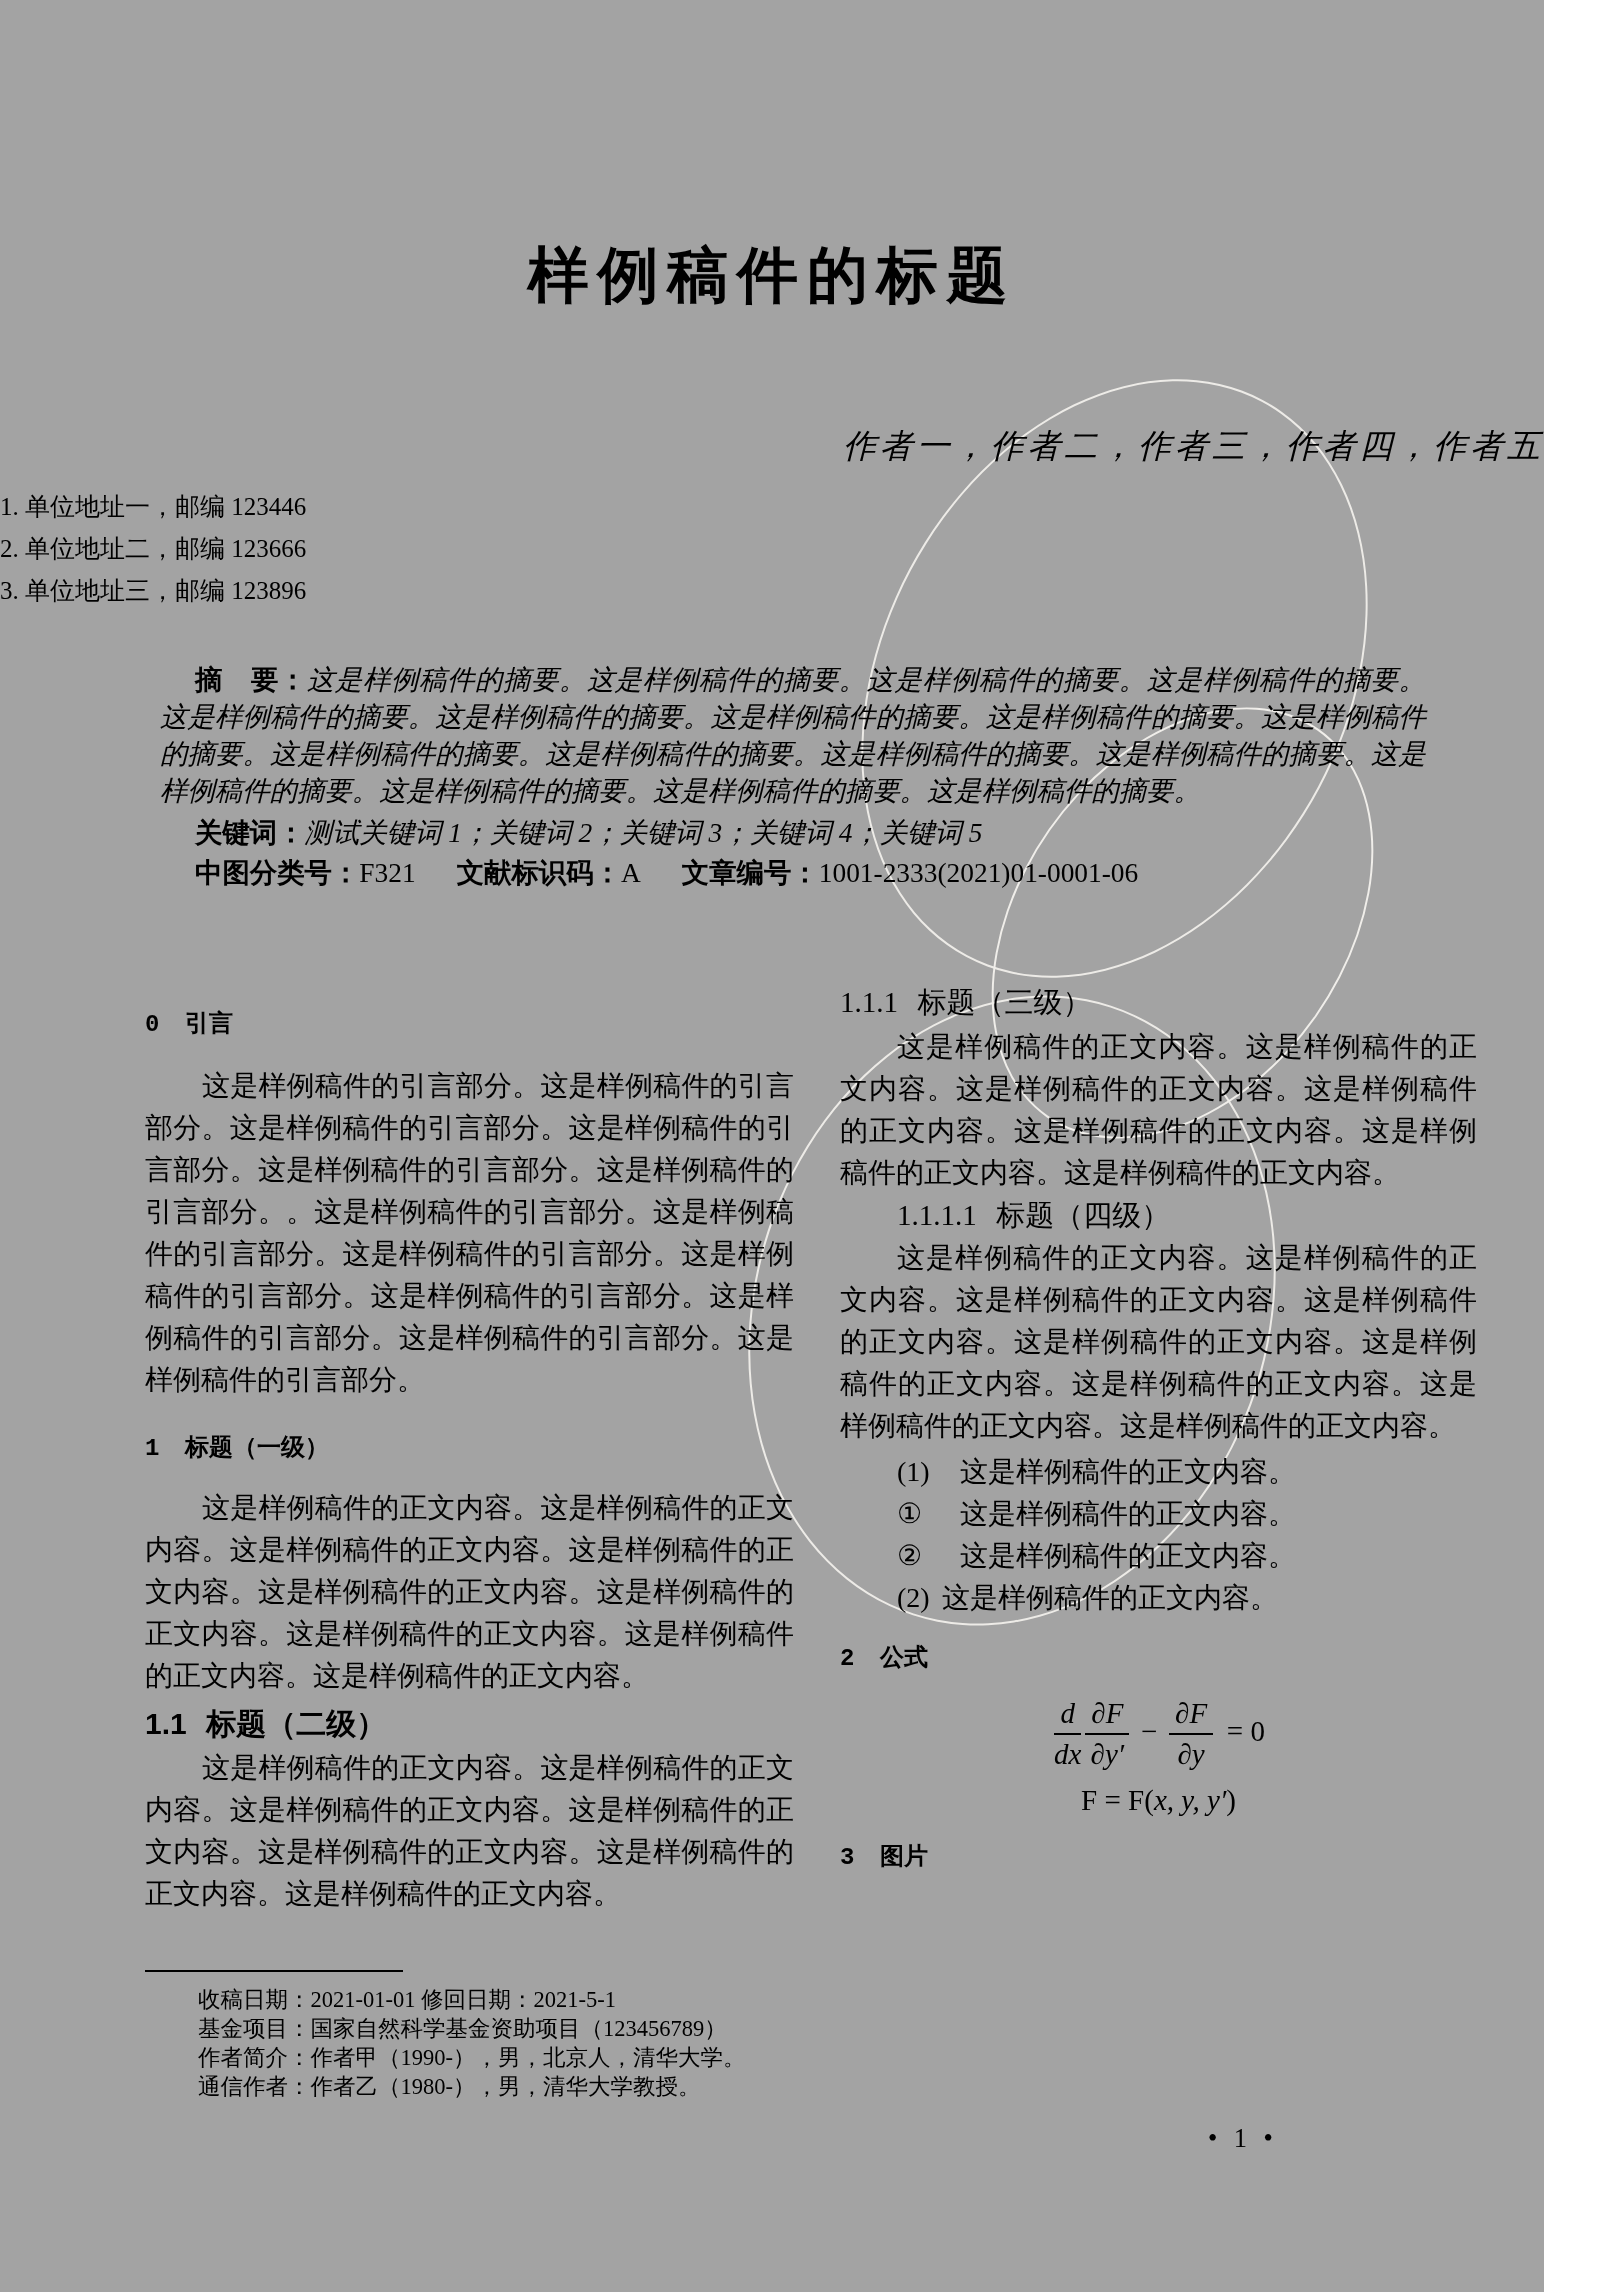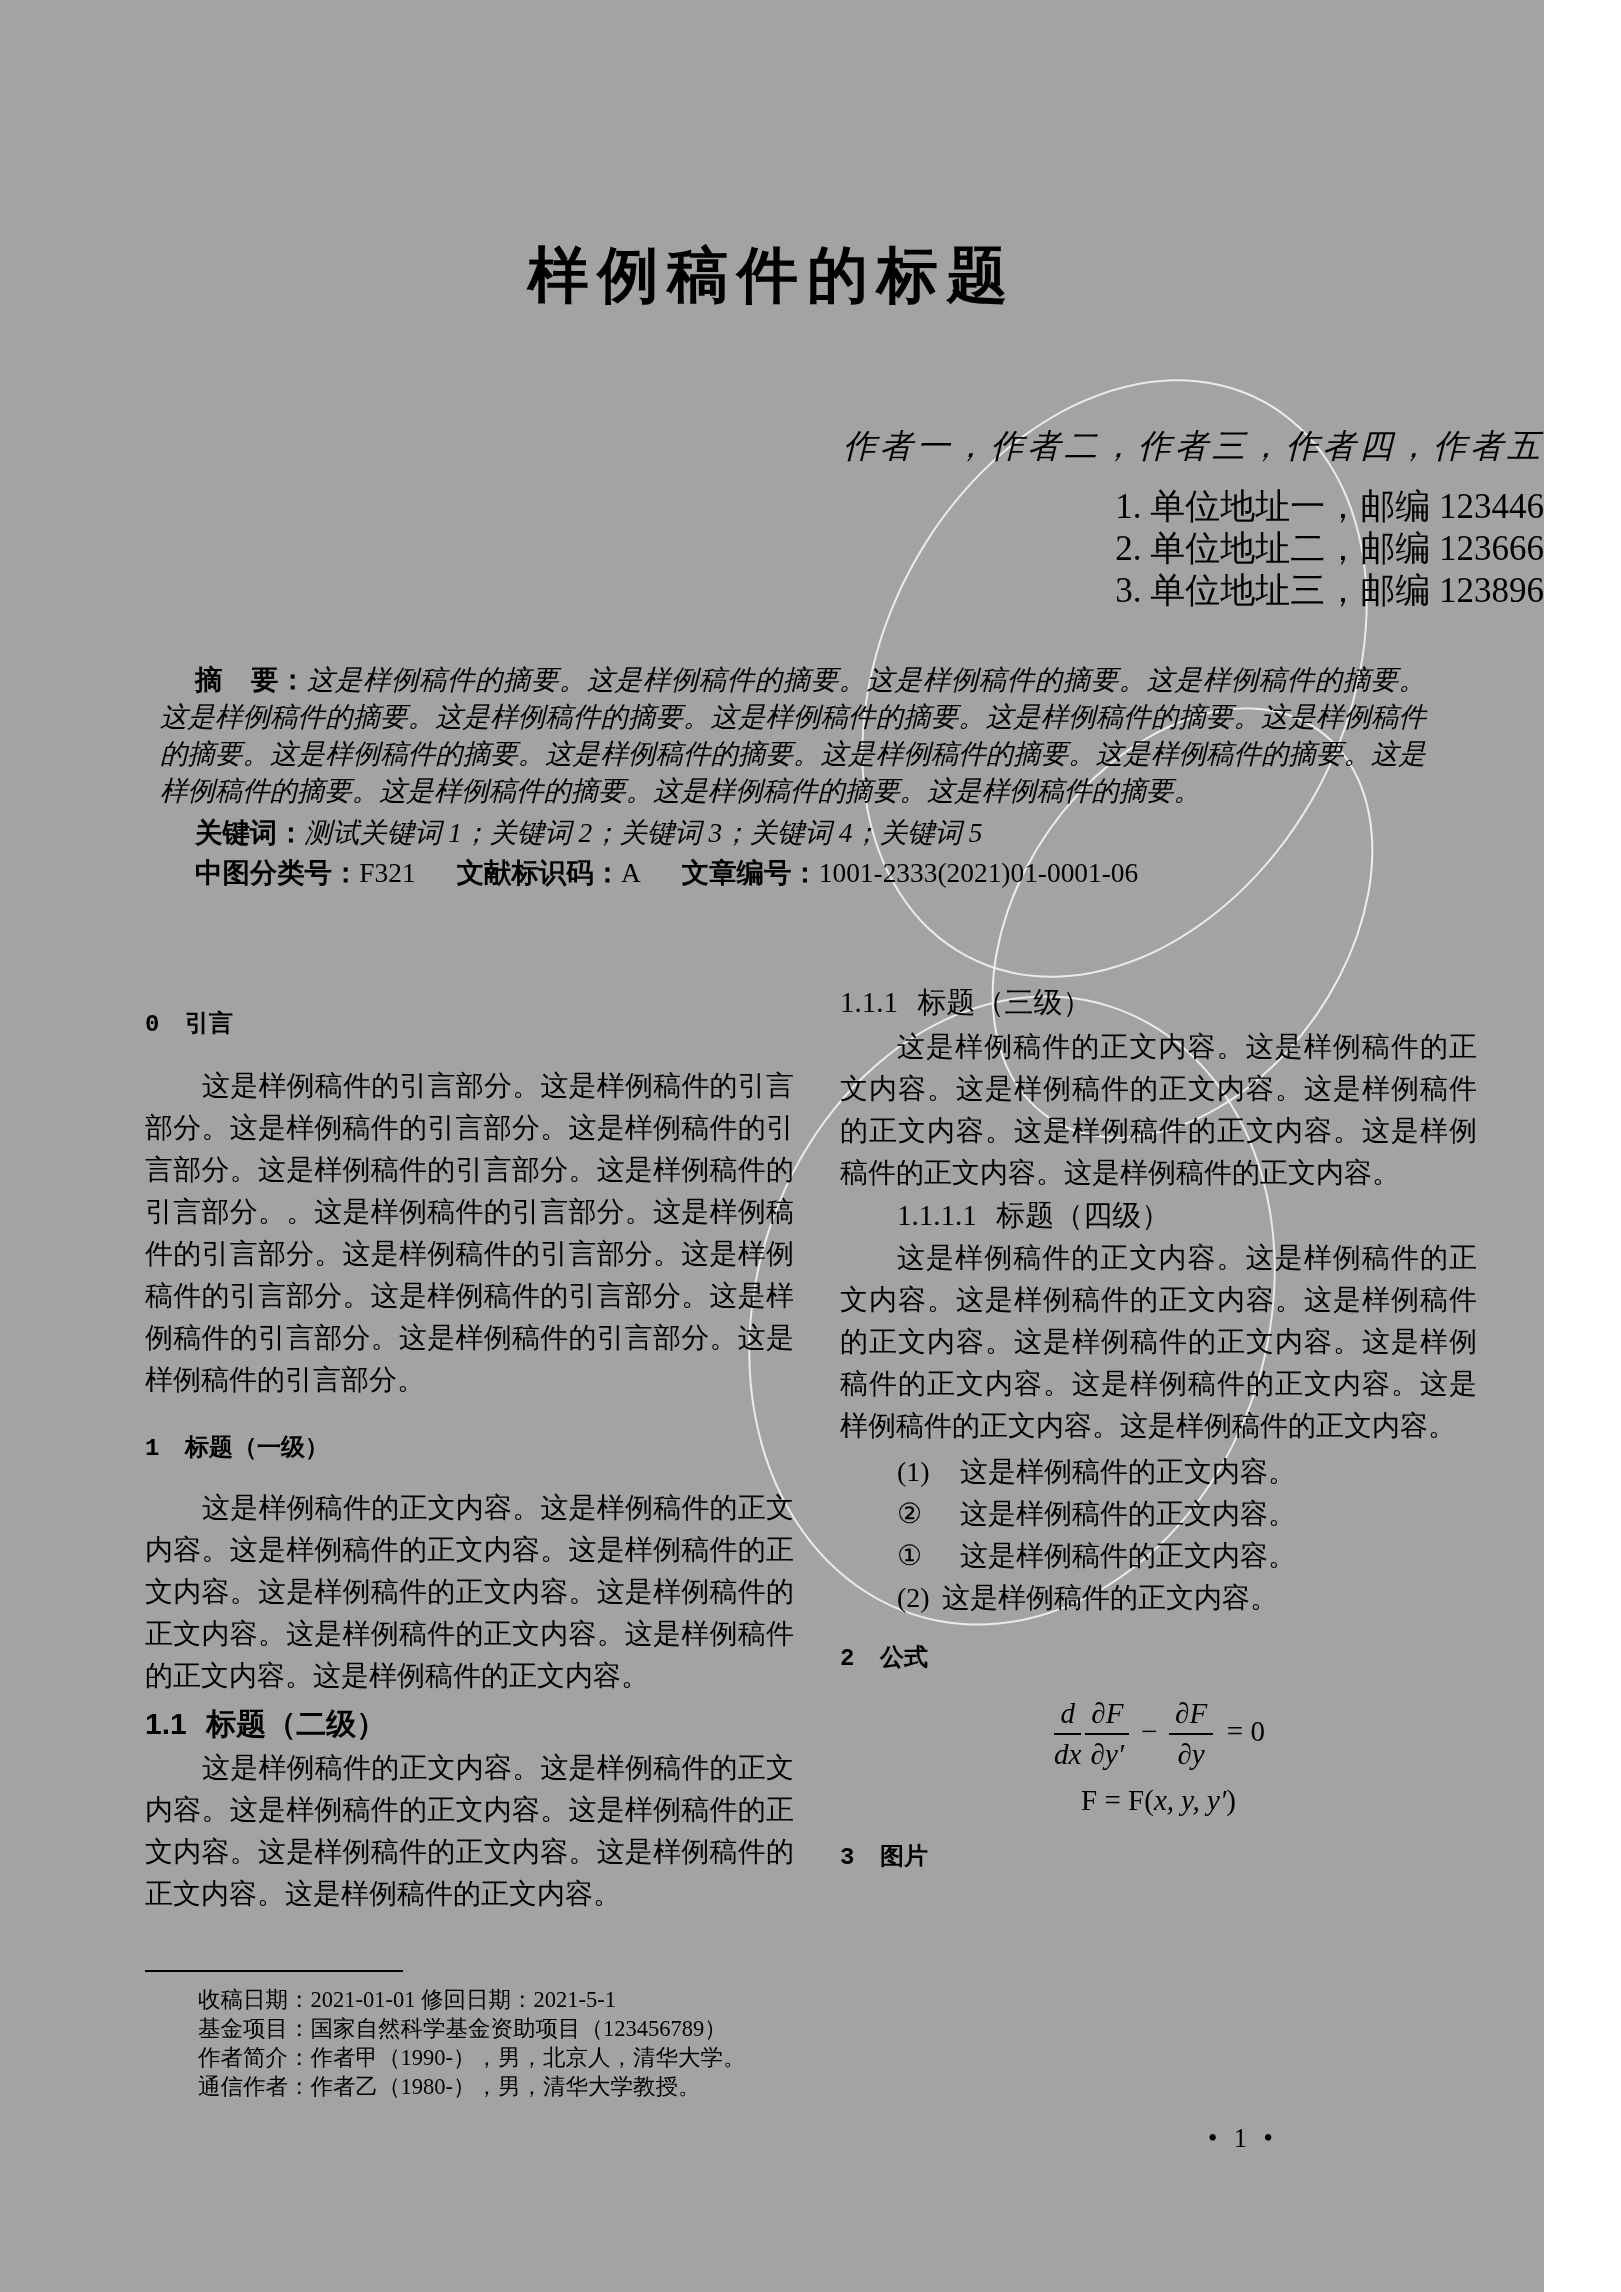--- a/index.html
+++ b/index.html
@@ -20,21 +20,21 @@
     position:absolute;top:243px;left:0;width:100%;
     text-align:center;font-family:"Liberation Sans","DejaVu Sans",sans-serif;
     font-weight:bold;font-size:61px;line-height:65px;letter-spacing:8.8px;
   }
   .authors{
     position:absolute;top:427px;left:0;width:100%;
     text-align:right;font-style:italic;font-size:33px;line-height:39px;letter-spacing:3.9px;
   }
   .affiliations{
     position:absolute;top:486px;left:0;width:100%;
-    text-align:right;font-size:35px;line-height:42px;
+    text-align:left;font-size:25px;line-height:42px;
   }
 
   .front-matter{
     position:absolute;left:160px;top:661px;width:1266px;font-size:27.4px;
   }
   .front-matter p{margin:0;text-indent:35px;text-align:justify;word-break:break-all;}
   .abstract{line-height:37px;margin-bottom:2.9px !important;}
   .abstract .abs-text{font-style:italic;}
   .keywords{line-height:39px;}
   .keywords .kw-text{font-style:italic;}
@@ -133,22 +133,22 @@
 
   <div class="col-right">
     <h4 class="hL3"><span class="hnum-sm">1.1.1</span><span>标题（三级）</span></h4>
     <p class="body-p p-s111">这是样例稿件的正文内容。这是样例稿件的正文内容。这是样例稿件的正文内容。这是样例稿件的正文内容。这是样例稿件的正文内容。这是样例稿件的正文内容。这是样例稿件的正文内容。</p>
 
     <h4 class="hL4"><span class="hnum-sm">1.1.1.1</span><span>标题（四级）</span></h4>
     <p class="body-p">这是样例稿件的正文内容。这是样例稿件的正文内容。这是样例稿件的正文内容。这是样例稿件的正文内容。这是样例稿件的正文内容。这是样例稿件的正文内容。这是样例稿件的正文内容。这是样例稿件的正文内容。这是样例稿件的正文内容。</p>
 
     <div class="list">
       <div class="list-row"><span class="marker">(1)</span><span>这是样例稿件的正文内容。</span></div>
+      <div class="list-row"><span class="marker">①</span><span>这是样例稿件的正文内容。</span></div>
       <div class="list-row"><span class="marker">②</span><span>这是样例稿件的正文内容。</span></div>
-      <div class="list-row"><span class="marker">①</span><span>这是样例稿件的正文内容。</span></div>
       <div class="list-row tight"><span class="marker">(2)</span><span>这是样例稿件的正文内容。</span></div>
     </div>
 
     <h2 class="hL1 h-s2"><span class="hnum">2</span><span>公式</span></h2>
 
     <div class="formula eq1">
       <span class="frac"><span class="fn">d</span><span class="fd">dx</span></span><span class="frac"><span class="fn">∂F</span><span class="fd">∂y′</span></span><span class="op">−</span><span class="frac"><span class="fn">∂F</span><span class="fd">∂y</span></span><span class="rhs">= 0</span>
     </div>
 
     <div class="formula eq2"><span>F = F(</span><span class="ivar">x, y, y′</span><span>)</span></div>

